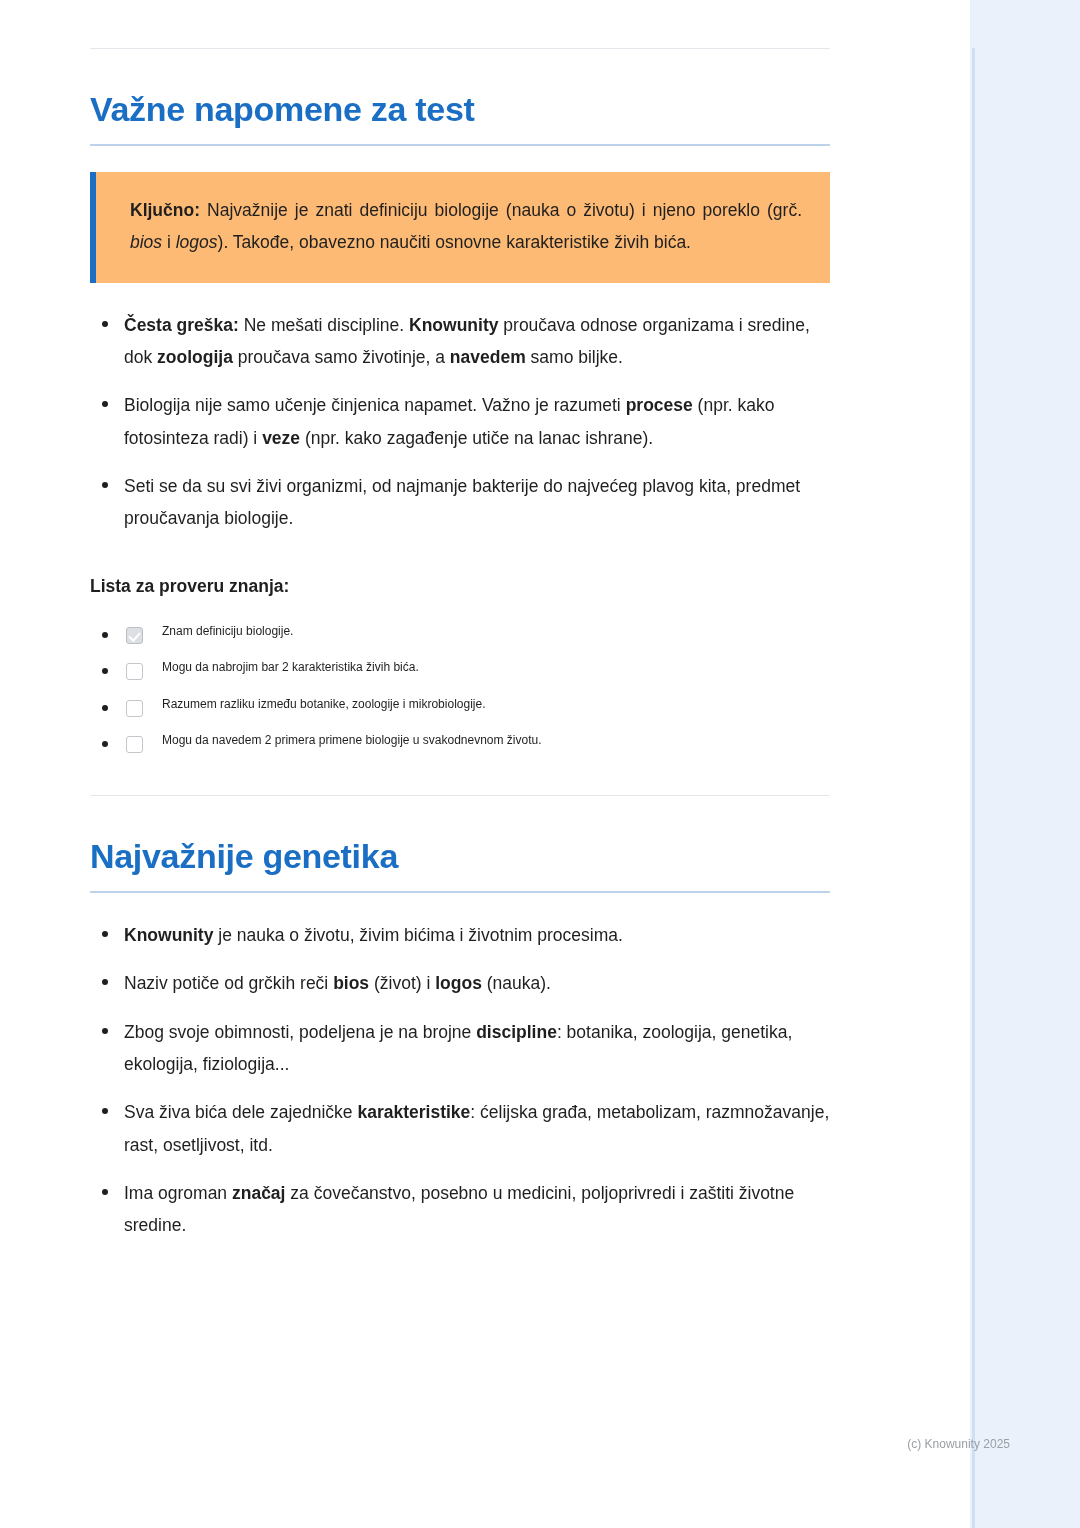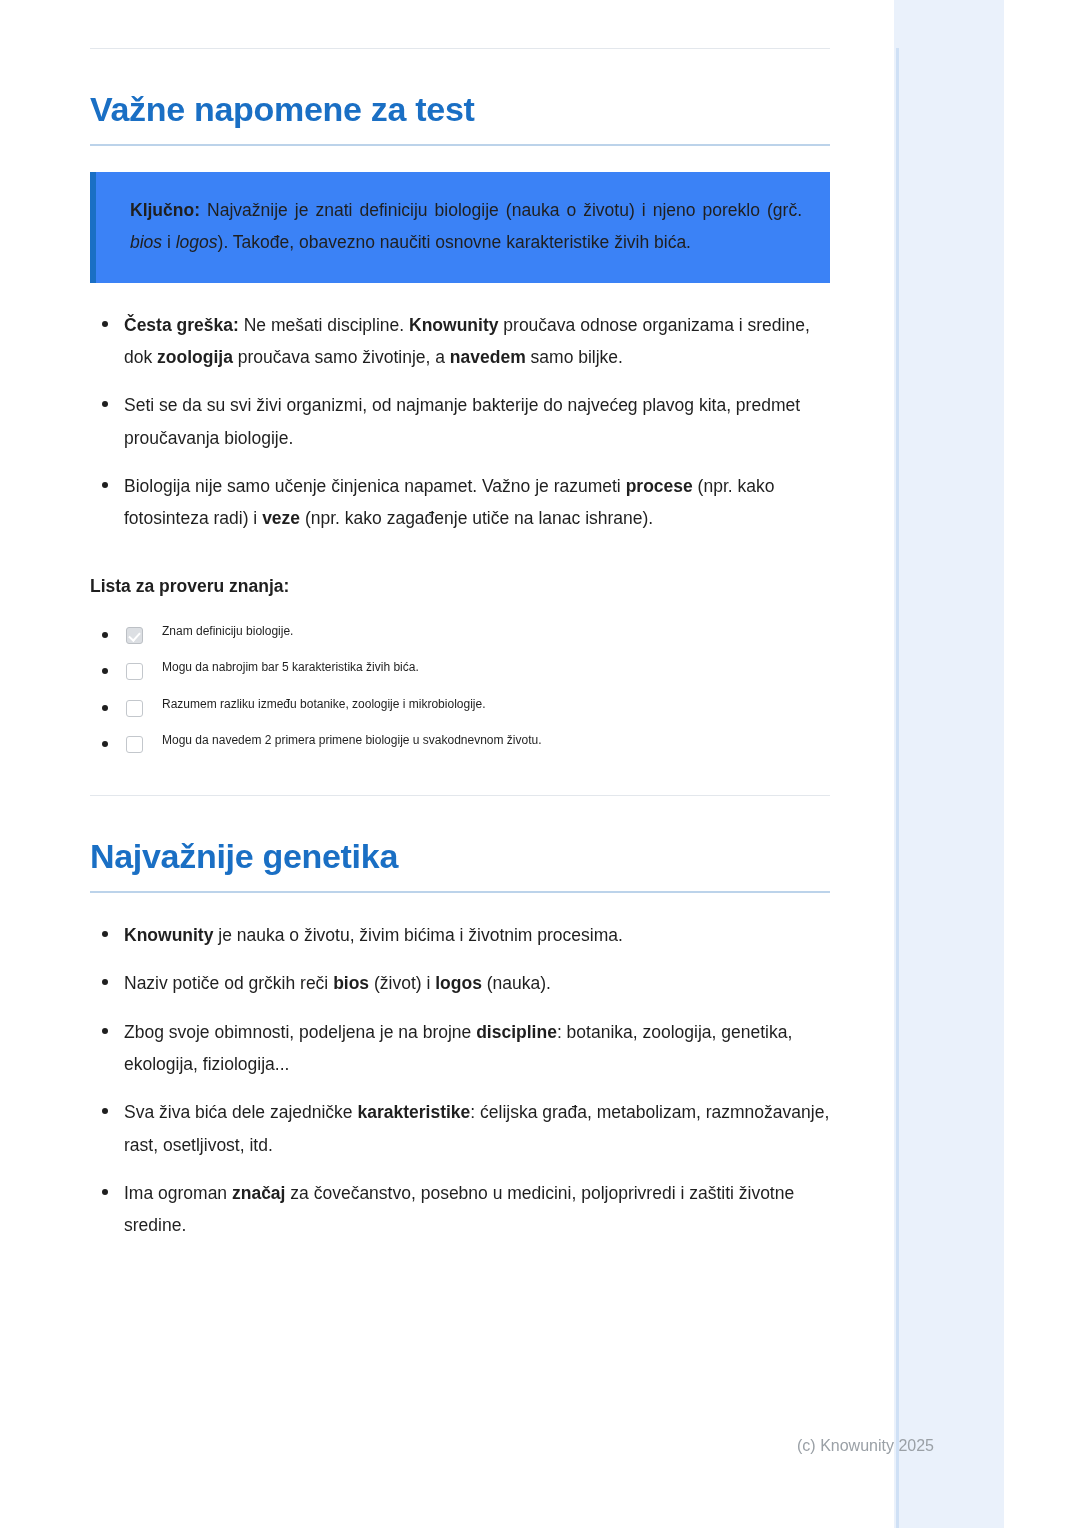--- a/index.html
+++ b/index.html
@@ -12,21 +12,21 @@
     width: 1080px;
     height: 1528px;
     position: relative;
     font-family: "Liberation Sans", sans-serif;
     color: #1a1a1a;
     overflow: hidden;
   }
   .page {
     position: absolute;
     left: 0; top: 0;
-    width: 1004px;
+    width: 1080px;
     height: 1528px;
     background: #ffffff;
   }
   
   .right-strip {
     position: absolute;
     top: 0;
     right: 0;
     width: 110px;
     height: 1528px;
@@ -59,21 +59,21 @@
     margin: 40px 0 0 0;
     letter-spacing: -0.3px;
   }
   .title-rule {
     margin-top: 14px;
     border-top: 2px solid #bcd3ea;
     width: 740px;
   }
   .callout {
     margin-top: 26px;
-    background: #3b82f6;
+    background: #fdba74;
     border-left: 6px solid #1a6fc4;
     padding: 22px 28px 24px 34px;
     width: 740px;
   }
   .callout p {
     margin: 0;
     font-size: 17.5px;
     line-height: 1.85;
     text-align: justify;
     color: #1f1f1f;
@@ -162,21 +162,21 @@
     margin-top: 44px;
     border-top: 1px solid #e3e7ec;
     width: 740px;
   }
   strong { font-weight: bold; }
   em { font-style: italic; }
   .footer {
     position: absolute;
     right: 70px;
     top: 1437px;
-    font-size: 16px;
+    font-size: 12px;
     color: #9aa0a6;
     text-align: right;
   }
 </style>
 </head>
 <body>
 
 <div class="page">
 
   <div class="right-strip"></div>
@@ -188,34 +188,34 @@
 
     <h1 class="section-title">Važne napomene za test</h1>
     <div class="title-rule"></div>
 
     <div class="callout">
       <p><strong>Ključno:</strong><span> Najvažnije je znati definiciju biologije (nauka o životu) i njeno poreklo (grč. <em>bios</em> i <em>logos</em>). Takođe, obavezno naučiti osnovne karakteristike živih bića.</span></p>
     </div>
 
     <ul class="bullets">
       <li><strong>Česta greška:</strong> Ne mešati discipline. <strong>Knowunity</strong> proučava odnose organizama i sredine, dok <strong>zoologija</strong> proučava samo životinje, a <strong>navedem</strong> samo biljke.</li>
+      <li>Biologija nije samo učenje činjenica napamet. Važno je razumeti <strong>procese</strong> (npr. kako fotosinteza radi) i <strong>veze</strong> (npr. kako zagađenje utiče na lanac ishrane).</li>
       <li>Seti se da su svi živi organizmi, od najmanje bakterije do najvećeg plavog kita, predmet proučavanja biologije.</li>
-      <li>Biologija nije samo učenje činjenica napamet. Važno je razumeti <strong>procese</strong> (npr. kako fotosinteza radi) i <strong>veze</strong> (npr. kako zagađenje utiče na lanac ishrane).</li>
     </ul>
 
     <div class="checklist-title">Lista za proveru znanja:</div>
 
     <ul class="checklist">
       <li>
         <span class="cbox checked"></span>
         <span>Znam definiciju biologije.</span>
       </li>
       <li>
         <span class="cbox"></span>
-        <span>Mogu da nabrojim bar 5 karakteristika živih bića.</span>
+        <span>Mogu da nabrojim bar 2 karakteristika živih bića.</span>
       </li>
       <li>
         <span class="cbox"></span>
         <span>Razumem razliku između botanike, zoologije i mikrobiologije.</span>
       </li>
       <li>
         <span class="cbox"></span>
         <span>Mogu da navedem 2 primera primene biologije u svakodnevnom životu.</span>
       </li>
     </ul>

